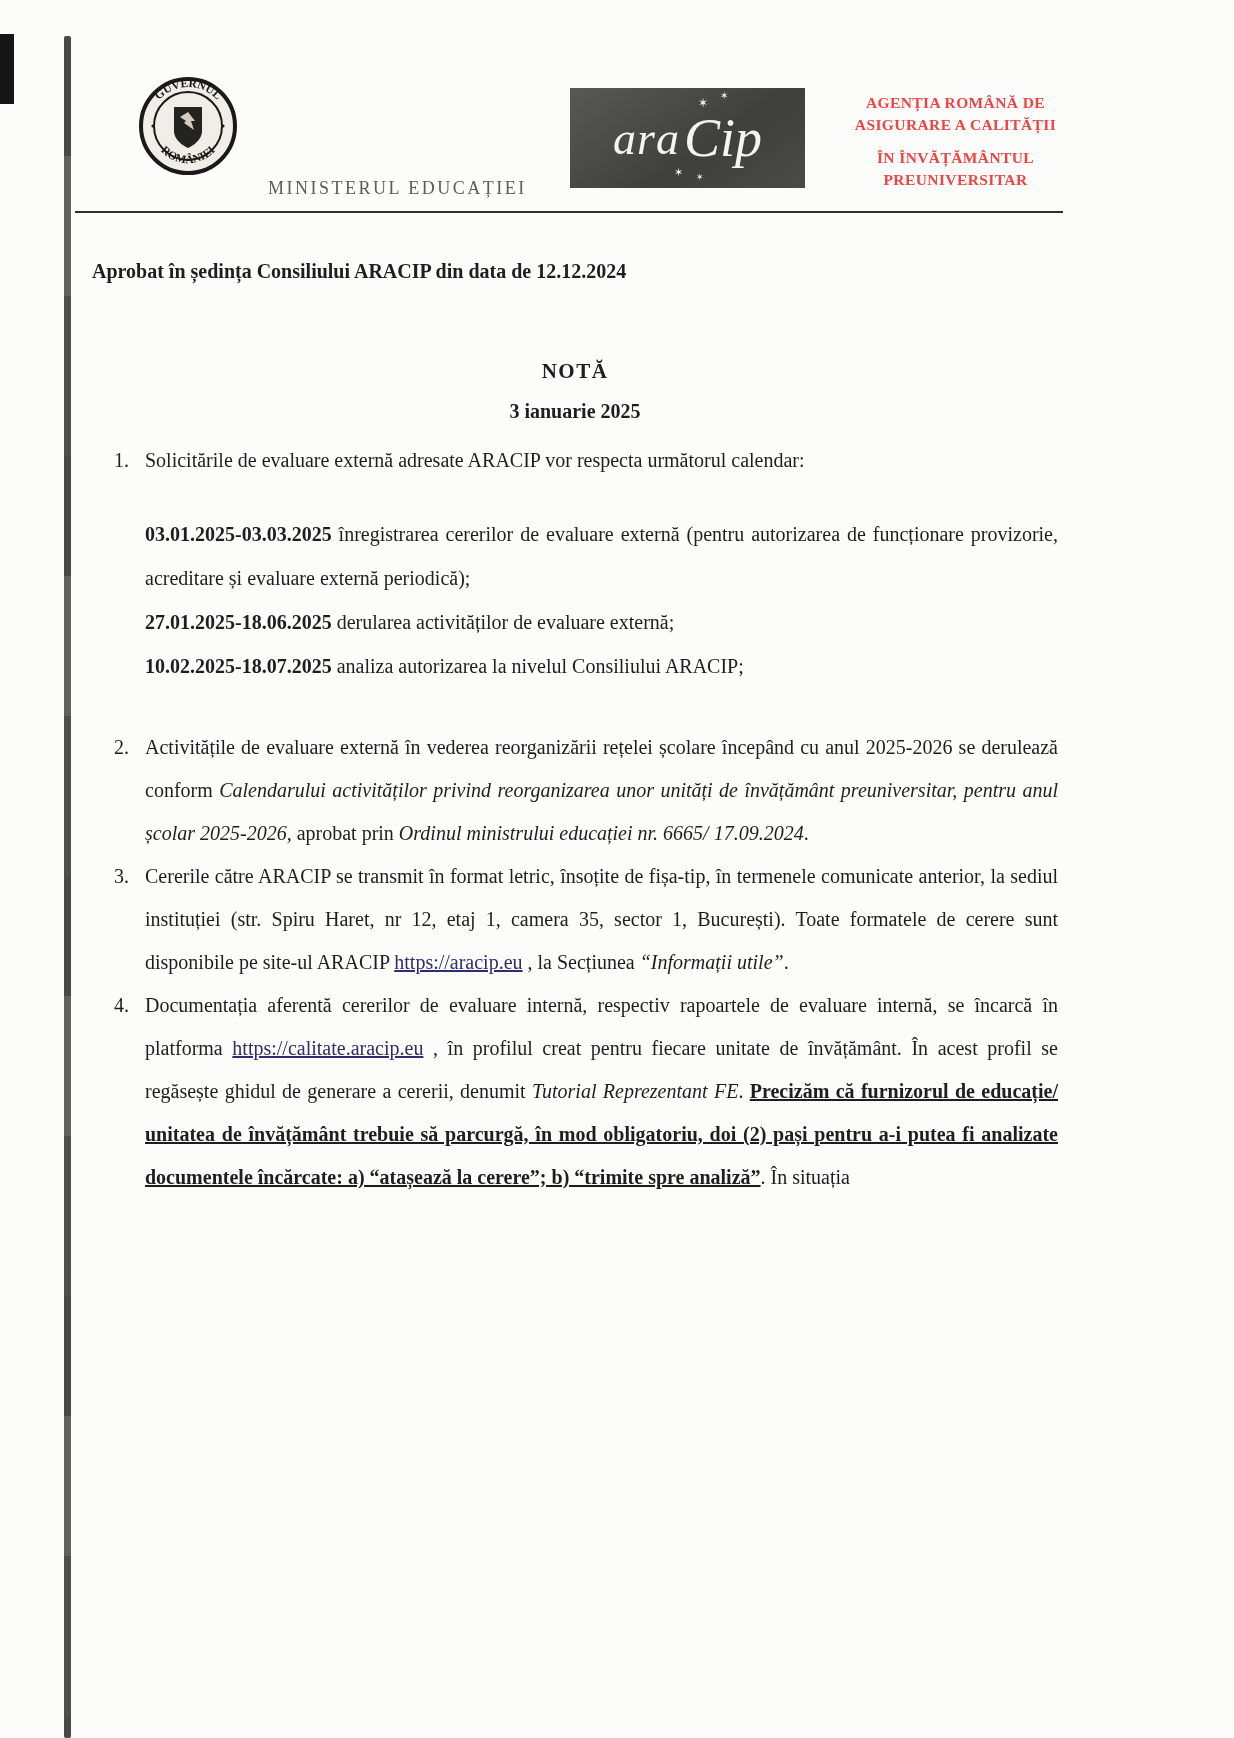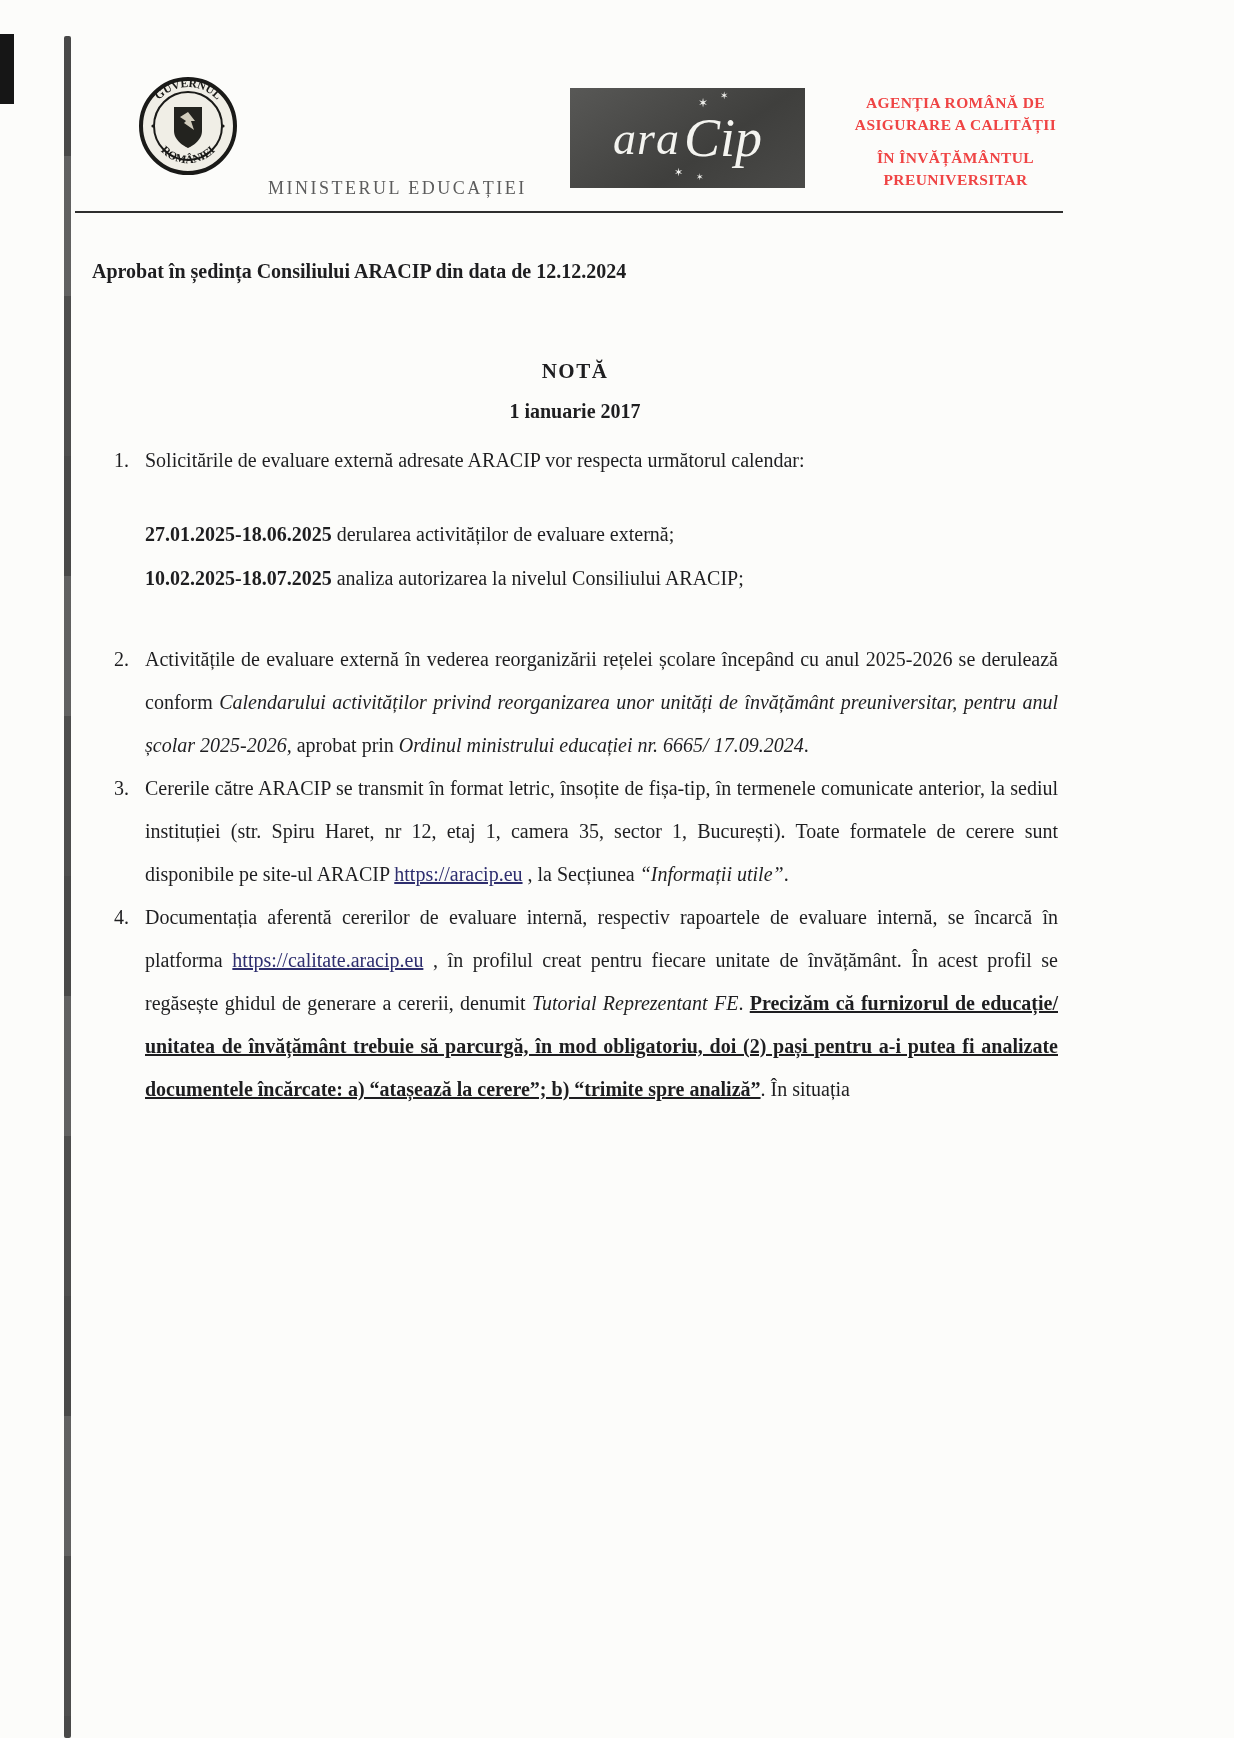--- a/index.html
+++ b/index.html
@@ -131,31 +131,32 @@
 
     <div class="header-rule"></div>
   </div>
 
   <div class="content">
 
 
     <div class="approval">Aprobat în ședința Consiliului ARACIP din data de 12.12.2024</div>
 
     <div class="title">NOTĂ</div>
-    <div class="subtitle2">1 ianuarie 2017</div>
+    <div class="subtitle2">3 ianuarie 2025</div>
 
 
     <div class="list">
 
       <div class="li">
         <span class="num">1.</span>
         <div class="itext"><span>Solicitările de evaluare externă adresate ARACIP vor respecta următorul calendar:</span></div>
       </div>
 
       <div class="calendar">
+        <p><span class="r-b">03.01.2025-03.03.2025</span><span> înregistrarea cererilor de evaluare externă (pentru autorizarea de funcționare provizorie, acreditare și evaluare externă periodică);</span></p>
         <p><span class="r-b">27.01.2025-18.06.2025</span><span> derularea activităților de evaluare externă;</span></p>
         <p><span class="r-b">10.02.2025-18.07.2025</span><span> analiza autorizarea la nivelul Consiliului ARACIP;</span></p>
       </div>
 
       <div class="li">
         <span class="num">2.</span>
         <div class="itext"><span>Activitățile de evaluare externă în vederea reorganizării rețelei școlare începând cu anul 2025-2026 se derulează conform </span><span class="r-i">Calendarului activităților privind reorganizarea unor unități de învățământ preuniversitar, pentru anul școlar 2025-2026,</span><span> aprobat prin </span><span class="r-i">Ordinul ministrului educației nr. 6665/ 17.09.2024</span><span>.</span></div>
       </div>
 
       <div class="li">

